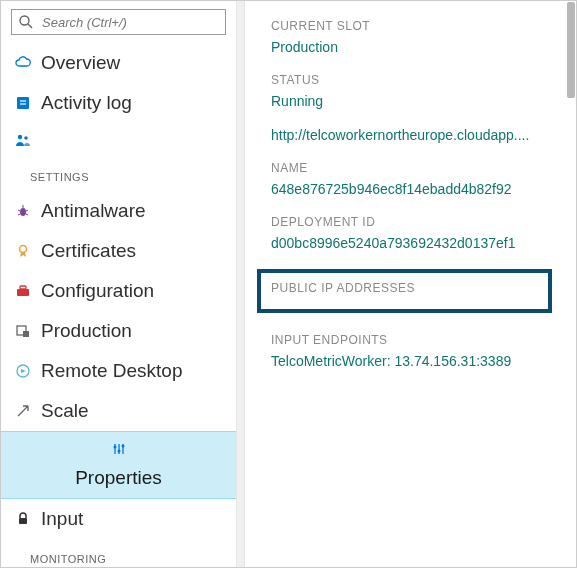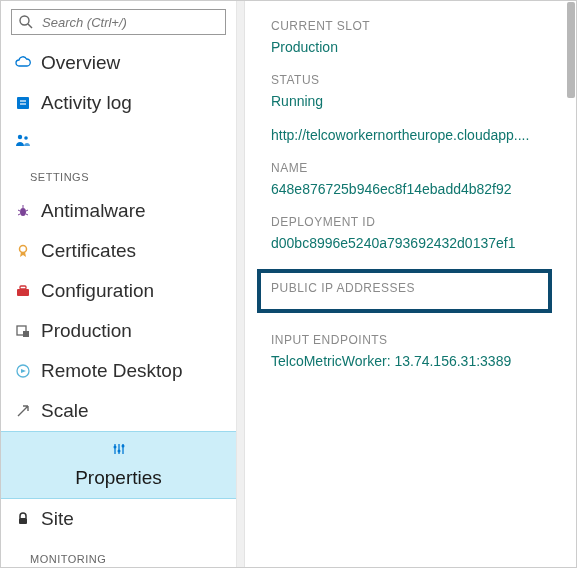--- a/index.html
+++ b/index.html
@@ -247,21 +247,21 @@
         </span>
         <span class="label">Properties</span>
       </div>
       <div class="nav-item">
         <span class="icon">
           <svg viewBox="0 0 16 16">
               <rect x="4" y="7" width="8" height="6" rx="1" fill="#333"></rect>
               <path d="M5 7V5a3 3 0 0 1 6 0v2" fill="none" stroke="#333" stroke-width="1.5"></path>
             </svg>
         </span>
-        <span class="label">Site</span>
+        <span class="label">Input</span>
       </div>
 
       <div class="section-header">Monitoring</div>
 
       <div class="nav-item">
         <span class="icon">
           <svg viewBox="0 0 16 16">
               <circle cx="8" cy="8" r="6" fill="none" stroke="#e8a33d" stroke-width="1.3"></circle>
               <circle cx="8" cy="8" r="2.5" fill="none" stroke="#e8a33d" stroke-width="1.3"></circle>
               <line x1="8" y1="2" x2="8" y2="4" stroke="#e8a33d" stroke-width="1.3"></line>

